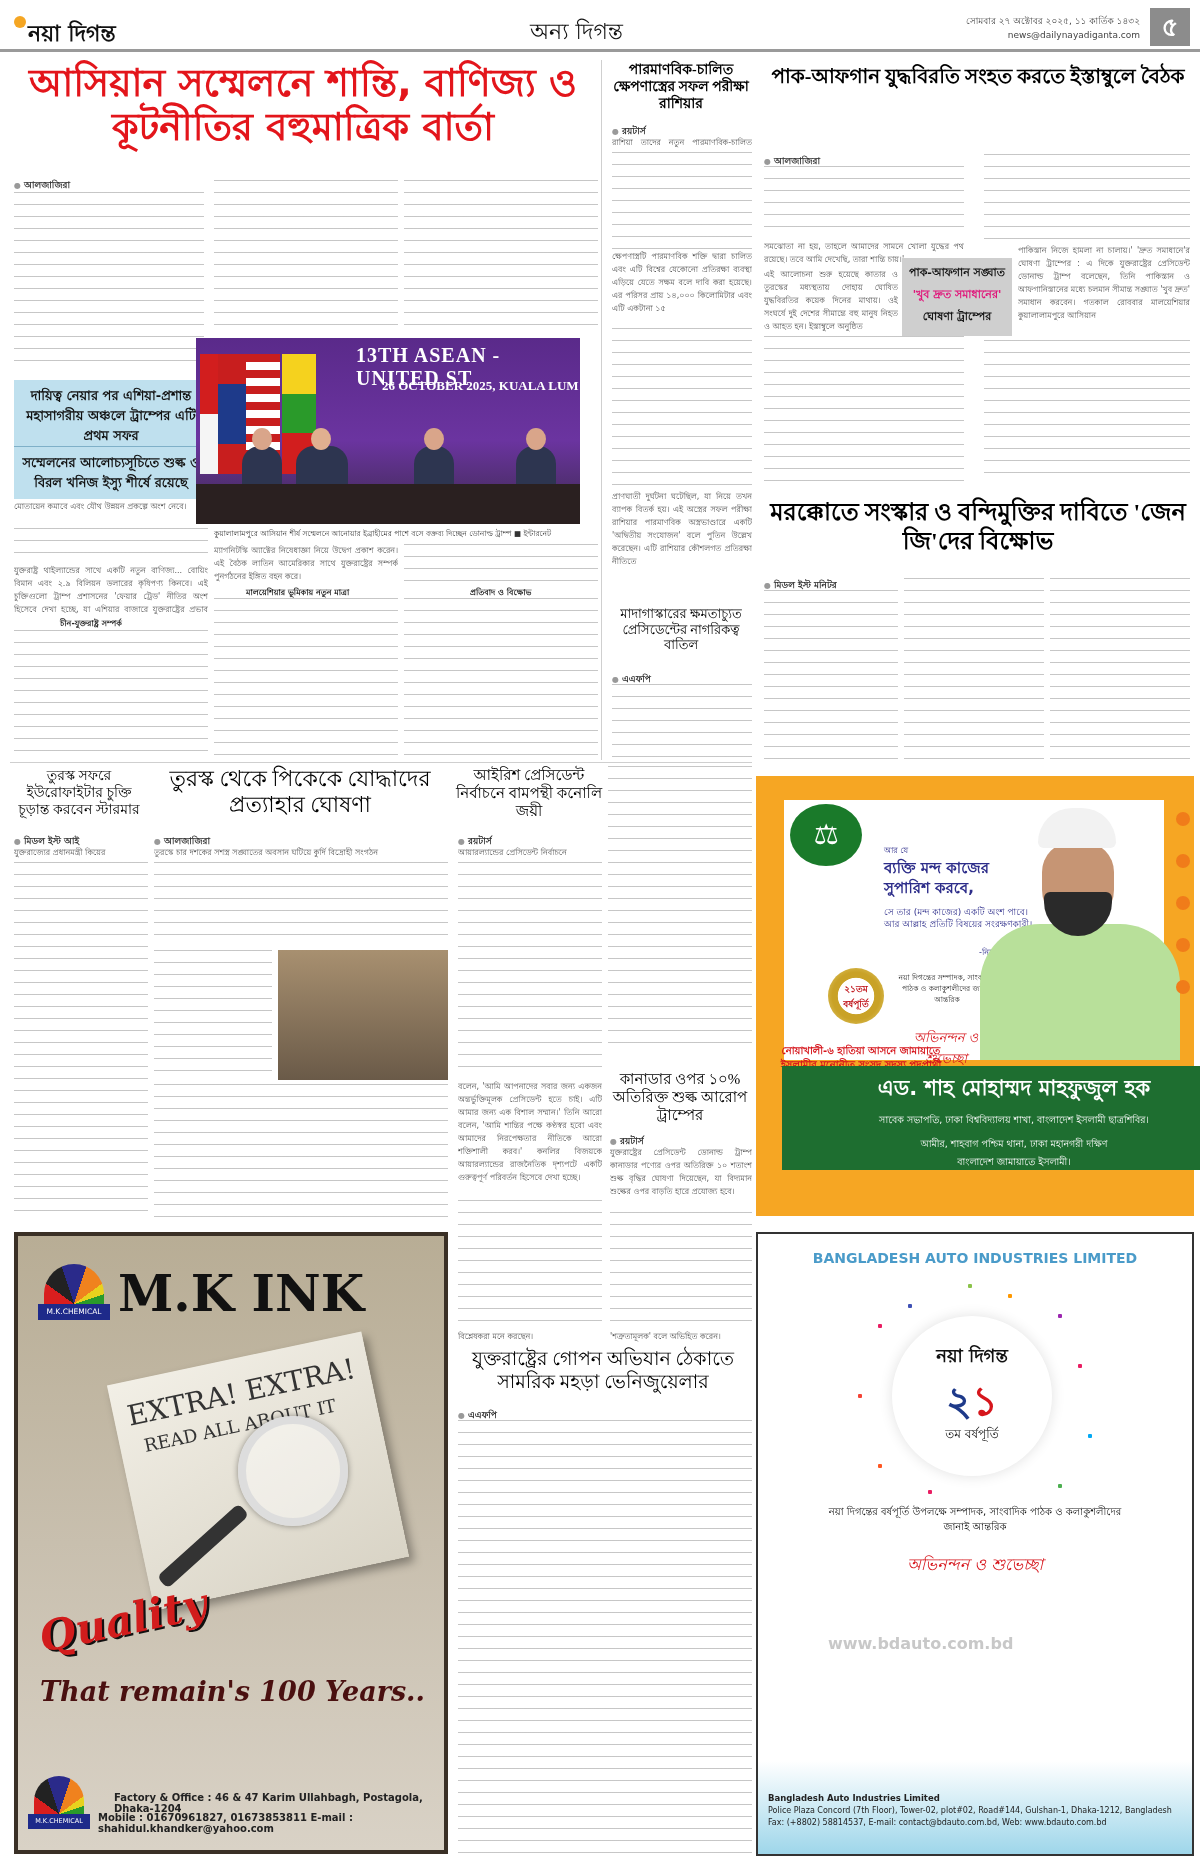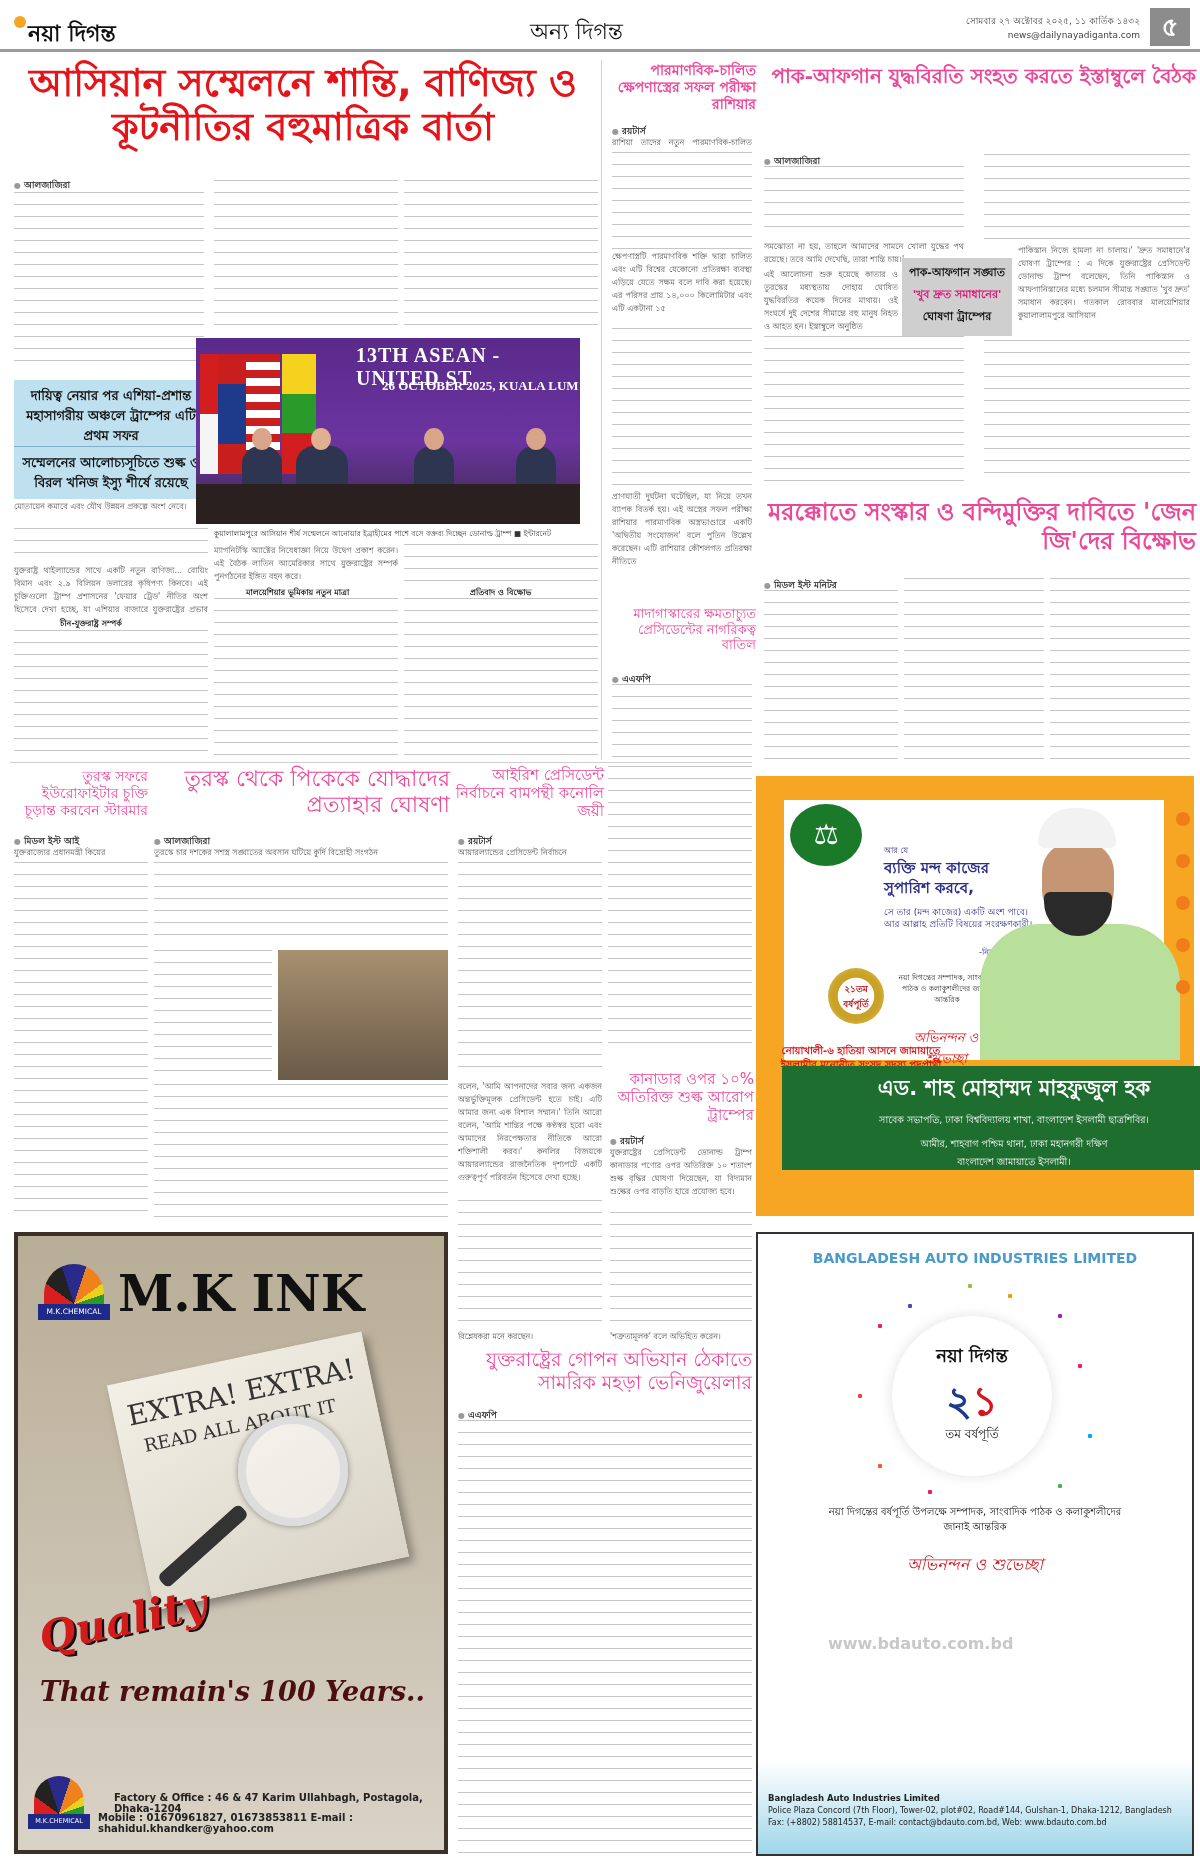--- a/index.html
+++ b/index.html
@@ -7,21 +7,21 @@
   body { font-family: "DejaVu Sans", "Liberation Sans", sans-serif; color: #222; position: relative; }
   .abs { position: absolute; }
   .masthead { left: 0; top: 0; width: 1200px; height: 52px; border-bottom: 3px solid #9a9a9a; }
   .logo { left: 14px; top: 16px; font-size: 22px; font-weight: bold; color: #111; }
   .logo .sun { display: inline-block; width: 12px; height: 12px; border-radius: 50%; background: #f5a623; margin-right: 2px; vertical-align: top; }
   .section-title { left: 530px; top: 14px; font-size: 22px; color: #111; font-family: "DejaVu Serif", serif; }
   .dateline { right: 60px; top: 14px; font-size: 9px; color: #444; text-align: right; line-height: 14px; }
   .pageno { right: 10px; top: 8px; width: 40px; height: 38px; background: #8c8c8c; color: #fff; font-size: 26px; text-align: center; line-height: 38px; font-weight: bold; }
 
   .headline-red { color: #e3151b; font-weight: bold; text-align: center; line-height: 1.15; }
-  .headline { color: #ec4899; text-align: right; line-height: 1.2; font-weight: bold; }
+  .headline { color: #000000; text-align: center; line-height: 1.2; font-weight: bold; font-family: Liberation Serif, serif; }
   .byline { font-size: 9px; font-weight: bold; color: #333; }
   .byline::before { content: "●"; color: #999; margin-right: 3px; font-size: 8px; }
   .body-text { font-size: 8px; line-height: 13px; color: #555; text-align: justify; overflow: hidden; }
   .lines { background: repeating-linear-gradient(to bottom, #b8b8b8 0px, #b8b8b8 1.2px, transparent 1.2px, transparent 12px); opacity: .8; }
   .callout { background: #bfe0ee; color: #111; text-align: center; font-weight: bold; padding: 6px 6px; font-size: 13px; line-height: 20px; }
   .rule-v { width: 1px; background: #cfcfcf; }
   .rule-h { height: 1px; background: #cfcfcf; }
   .caption { font-size: 7.5px; color: #333; }
 
   .photo { left: 196px; top: 338px; width: 384px; height: 186px; background: linear-gradient(180deg,#5a2a8a 0%,#6b34a0 55%,#3a2a4a 100%); overflow: hidden; font-family: Liberation Serif, serif; }

